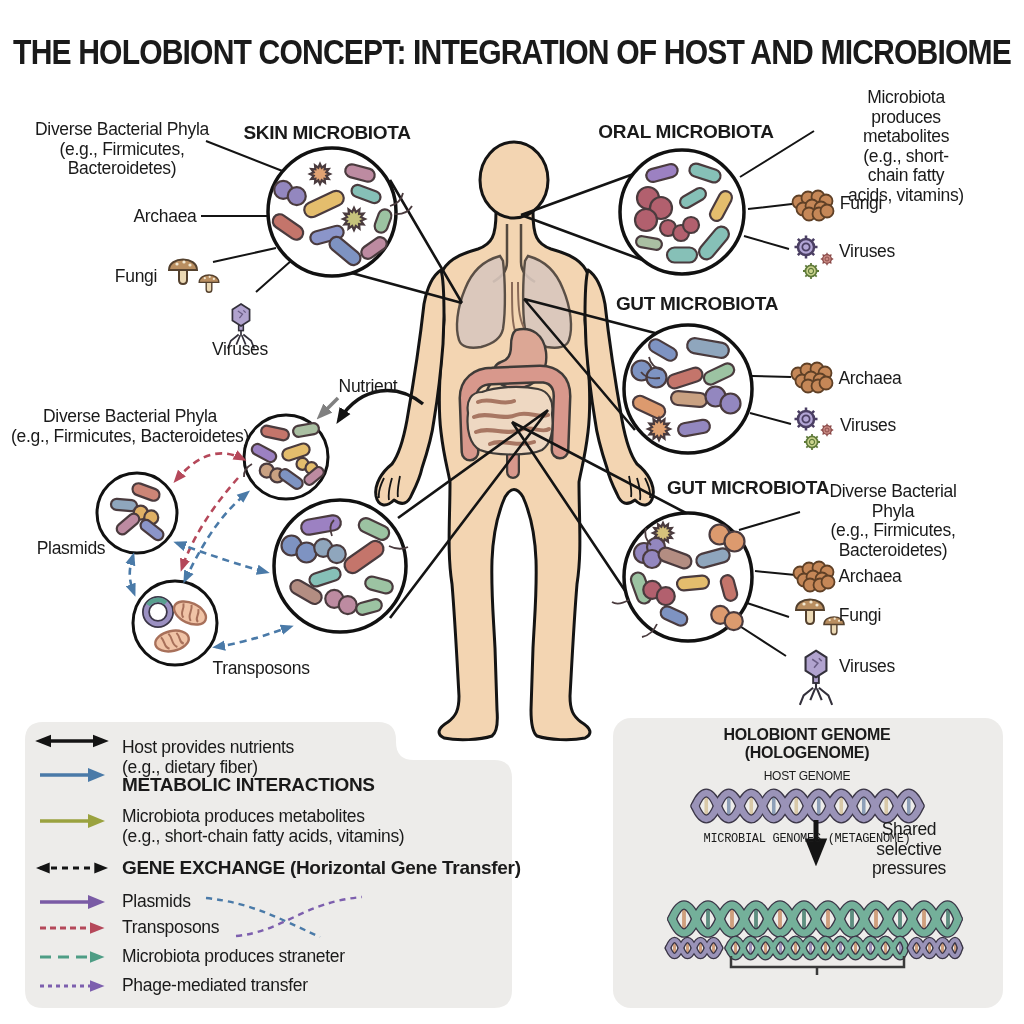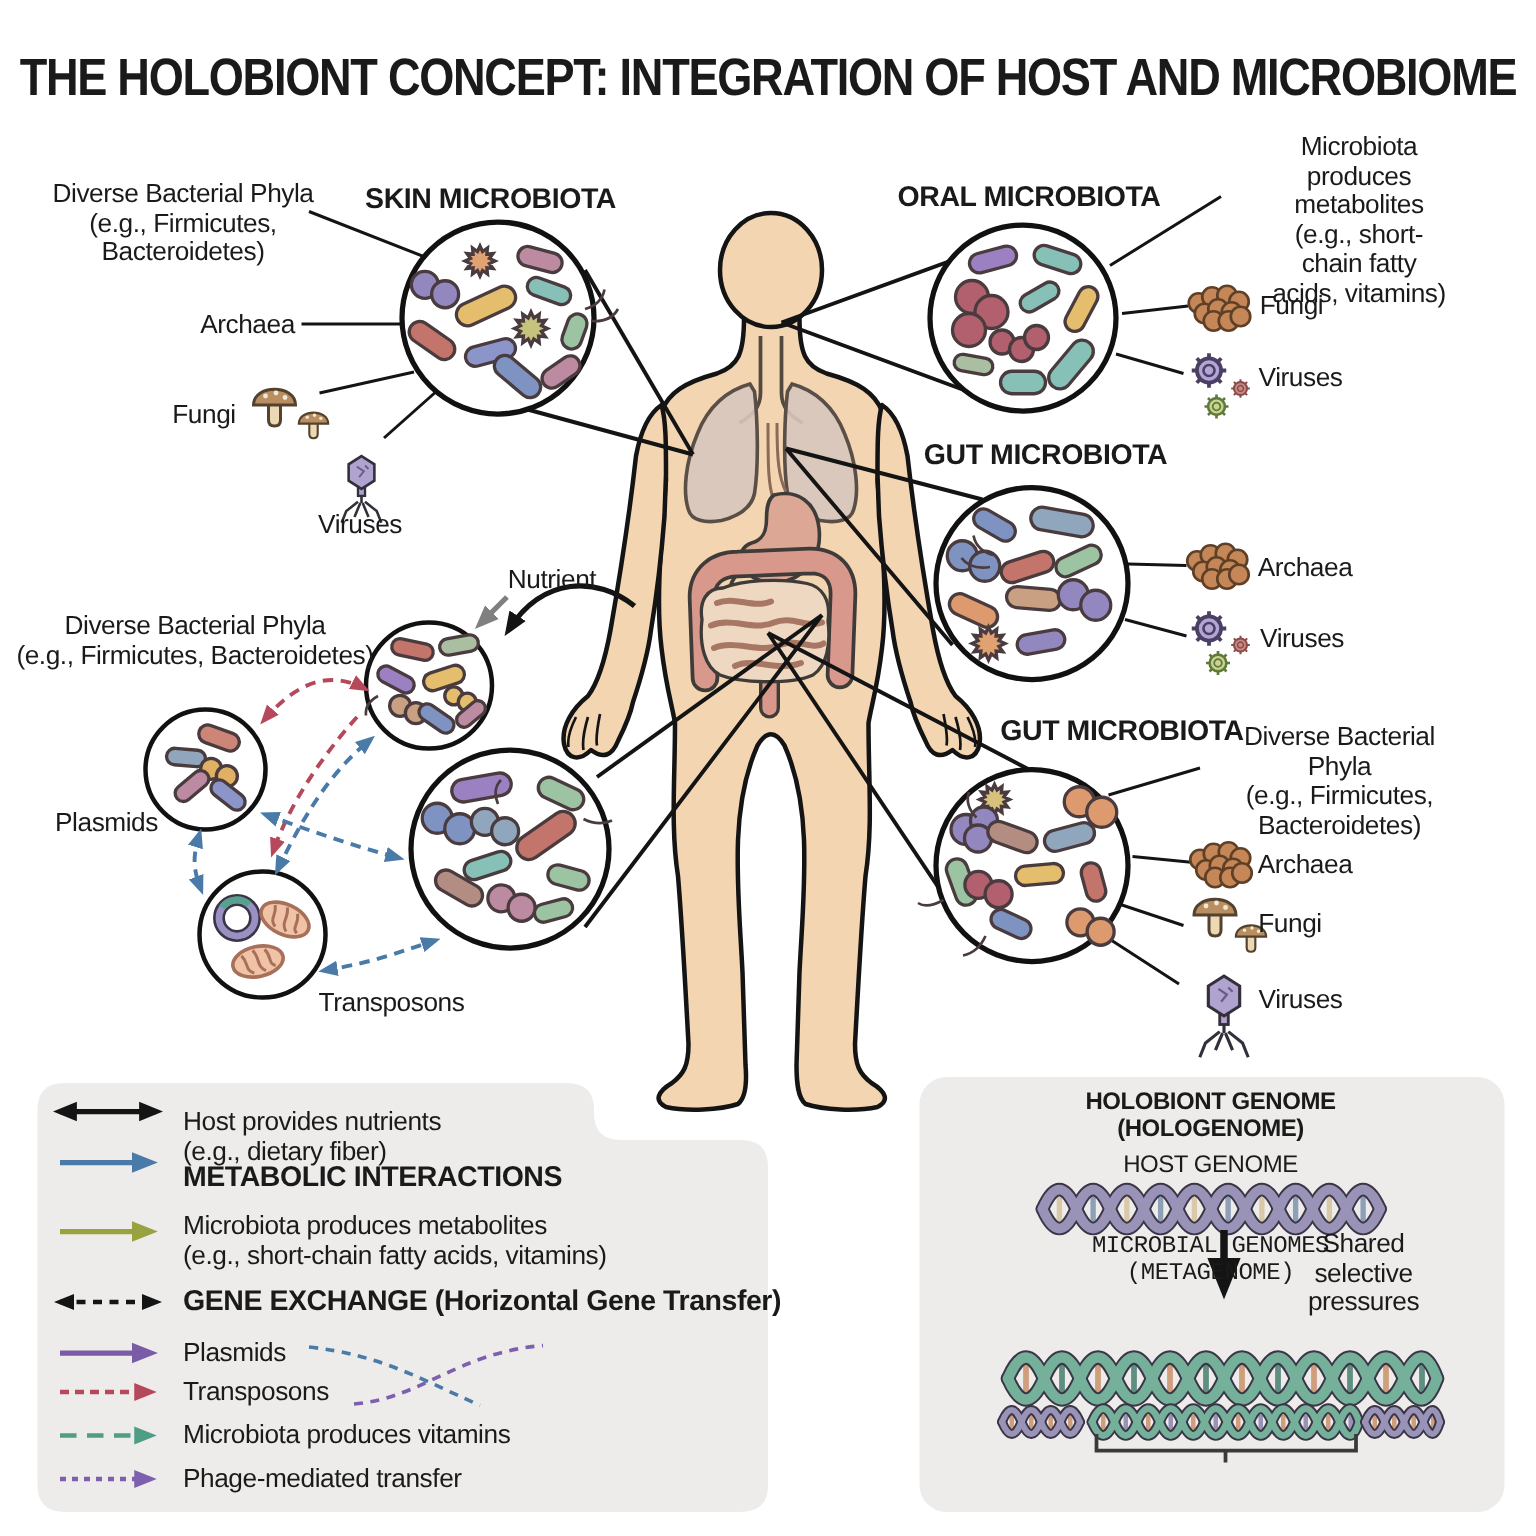--- a/index.html
+++ b/index.html
@@ -6,21 +6,21 @@
   .stage{position:relative;width:1024px;height:1024px;background:#fff;overflow:hidden;
          font-family:"Liberation Sans",sans-serif;color:#1a1a1a;}
   svg{position:absolute;left:0;top:0;}
   .lbl{position:absolute;letter-spacing:-0.3px;color:#1a1a1a;}
   .ctr{transform:translate(-50%,-50%);text-align:center;}
   .lft{transform:translateY(-50%);text-align:left;}
   .ml{white-space:pre-line;}
   .b{font-weight:700;}
   .s17{font-size:17.5px;line-height:1.12;}
   .s19{font-size:19px;line-height:1.12;}
-  .s20{font-size:16px;line-height:1.1;}
+  .s20{font-size:12px;line-height:1.1;}
   .s21{font-size:16px;line-height:1.1;}
   .title{font-size:35px;font-weight:700;letter-spacing:-1px;white-space:nowrap;
          transform:translate(-50%,-50%) scaleX(0.86);}
 </style>
 </head>
 <body>
 
 <div class="stage">
 
 <svg width="1024" height="1024" viewBox="0 0 1024 1024">
@@ -430,21 +430,21 @@
 <div class="lbl ctr s17" style="left:261px;top:669px;">Transposons</div>
 
 <div class="lbl lft b s19" style="left:122px;top:741px;margin-top:44px;">METABOLIC INTERACTIONS</div>
 <div class="lbl lft ml s17" style="left:122px;top:758px;">Host provides nutrients
 (e.g., dietary fiber)</div>
 <div class="lbl lft ml s17" style="left:122px;top:827px;">Microbiota produces metabolites
 (e.g., short-chain fatty acids, vitamins)</div>
 <div class="lbl lft b s19" style="left:122px;top:868px;">GENE EXCHANGE (Horizontal Gene Transfer)</div>
 <div class="lbl lft s17" style="left:122px;top:902px;">Plasmids</div>
 <div class="lbl lft s17" style="left:122px;top:928px;">Transposons</div>
-<div class="lbl lft s17" style="left:122px;top:957px;">Microbiota produces vitamins</div>
+<div class="lbl lft s17" style="left:122px;top:957px;">Microbiota produces straneter</div>
 <div class="lbl lft s17" style="left:122px;top:986px;">Phage-mediated transfer</div>
 
 <div class="lbl ctr b s21" style="left:807px;top:744px;">HOLOBIONT GENOME (HOLOGENOME)</div>
 <div class="lbl ctr s20" style="left:807px;top:777px;">HOST GENOME</div>
 <div class="lbl ctr ml s17" style="left:909px;top:849px;">Shared selective
 pressures</div>
 <div class="lbl ctr s20" style="left:807px;top:840px;font-family:Liberation Mono, monospace;">MICROBIAL GENOMES (METAGENOME)</div>
 
 </div>
 

